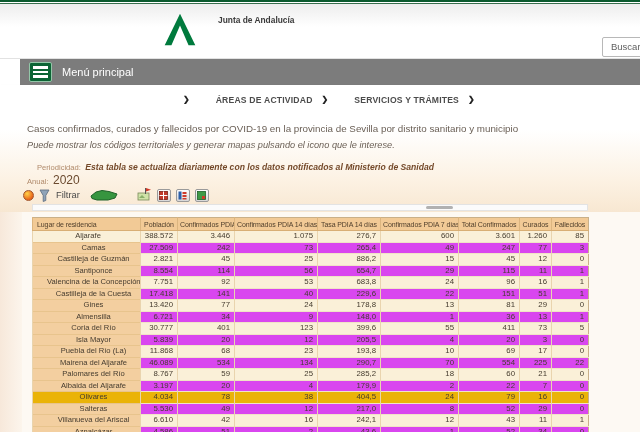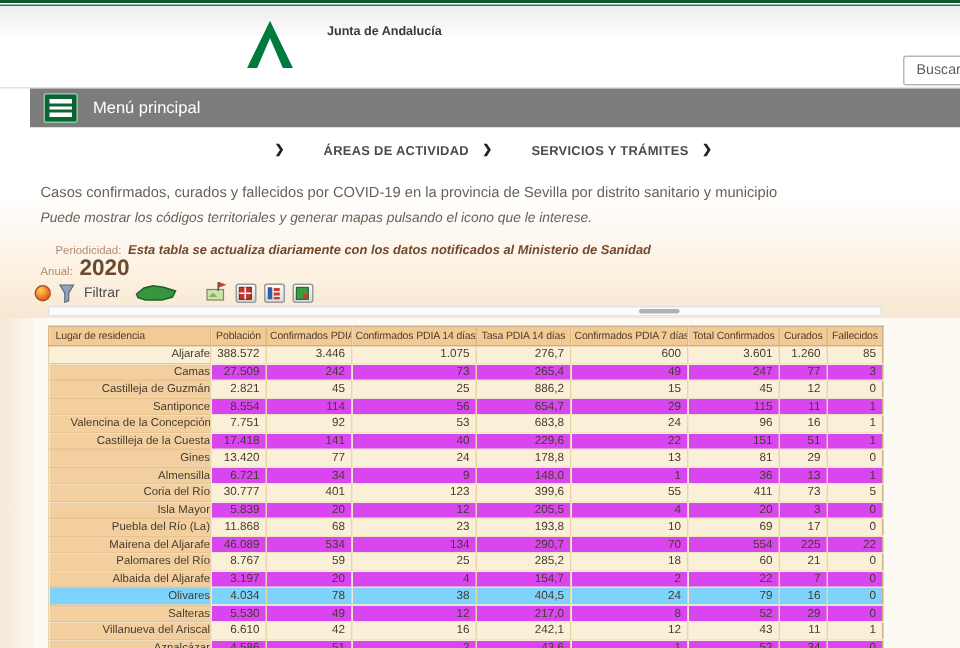--- a/index.html
+++ b/index.html
@@ -51,21 +51,21 @@
   .lowerbg{left:0;top:98px;right:0;bottom:0;background:#fdf9f3;}
   .lefttint{left:0;top:98px;width:22px;bottom:0;
     background:linear-gradient(90deg,#f7e8da,#fcf5ec);}
 
   .page-title{left:27px;top:9px;font-size:9.8px;color:#6a5f55;white-space:nowrap;}
   .page-subtitle{left:27px;top:26px;font-size:9.2px;font-style:italic;color:#6a5f55;white-space:nowrap;}
   .period-line{left:37px;top:42px;white-space:nowrap;}
   .small-label{font-size:7.6px;color:#b08a6b;}
   .period-text{font-size:8.6px;font-weight:bold;font-style:italic;color:#74492a;}
   .anual-line{left:27px;top:56px;white-space:nowrap;}
-  .anual-value{font-size:15px;font-weight:bold;color:#6b4a2f;}
+  .anual-value{font-size:12px;font-weight:normal;color:#6b4a2f;}
 
   
   .toolbar{left:23px;top:70px;height:22px;display:flex;align-items:center;gap:5px;}
   .help-icon{width:11px;height:11px;border-radius:50%;
     background:radial-gradient(circle at 35% 30%,#ffd24a,#e8641b 70%);
     border:1px solid #a2542a;box-sizing:border-box;cursor:pointer;}
   .filtrar-label{font-size:9.3px;color:#4a4a4a;margin:0 4px 0 1px;cursor:pointer;}
   .icon-gap{width:8px;}
   .bevel{width:14px;height:13px;background:linear-gradient(#fdfdfd,#d8d8d8);
     border:1px solid #9a9a9a;border-radius:2px;display:flex;align-items:center;
@@ -79,25 +79,25 @@
   
   .tbl-wrap{left:32px;top:103px;width:556px;}
   table{border-collapse:collapse;table-layout:fixed;width:556px;border:1px solid #c9b089;}
   thead th{background:#f2ca96;font-size:7px;font-weight:normal;color:#4f3e2b;
     height:12px;border-left:1px solid #dcb57f;border-bottom:1px solid #d8ae74;
     padding:0 2px;text-align:center;white-space:nowrap;overflow:hidden;letter-spacing:-0.1px;}
   thead th:first-child{text-align:left;padding-left:4px;}
   tbody tr{background:#fdf6e7;}
   tbody tr.even{background:#faf0d8;}
   tbody tr.odd{background:#d946ef;padding-left:28px;}
-  tbody tr.hl{background:#7dd3fc;}
+  tbody tr.hl{background:#eab308;}
   tbody td{font-size:7.8px;color:#443b2e;text-align:right;height:10.5px;
     line-height:10.5px;padding:0 4px 0 0;border-left:1px solid #e9d4ae;
     border-top:1px solid #f1e3c6;white-space:nowrap;overflow:hidden;}
-  td.name-cell{text-align:right;padding:0 0 0 4px;background:#f3cfa0;
+  td.name-cell{text-align:center;padding:0 0 0 4px;background:#f3cfa0;
     border-top-color:#e8c48d;font-size:7.6px;}
   td.name-cell.indent{padding-left:14px;}
   td.name-cell.district{background:transparent;padding-left:3px;}
   tr.hl td.name-cell{background:transparent;}
 </style>
 </head>
 <body>
 
 <div class="abs greenline1"></div>
 <div class="abs greenline2"></div>
@@ -365,21 +365,21 @@
             <td>18</td>
             <td>60</td>
             <td>21</td>
             <td>0</td>
           </tr>
           <tr class="odd">
     <td class="name-cell indent">Albaida del Aljarafe</td>
   <td>3.197</td>
             <td>20</td>
             <td>4</td>
-            <td>154,7</td>
+            <td>179,9</td>
             <td>2</td>
             <td>22</td>
             <td>7</td>
             <td>0</td>
           </tr>
           <tr class="hl">
     <td class="name-cell indent">Olivares</td>
   <td>4.034</td>
             <td>78</td>
             <td>38</td>

